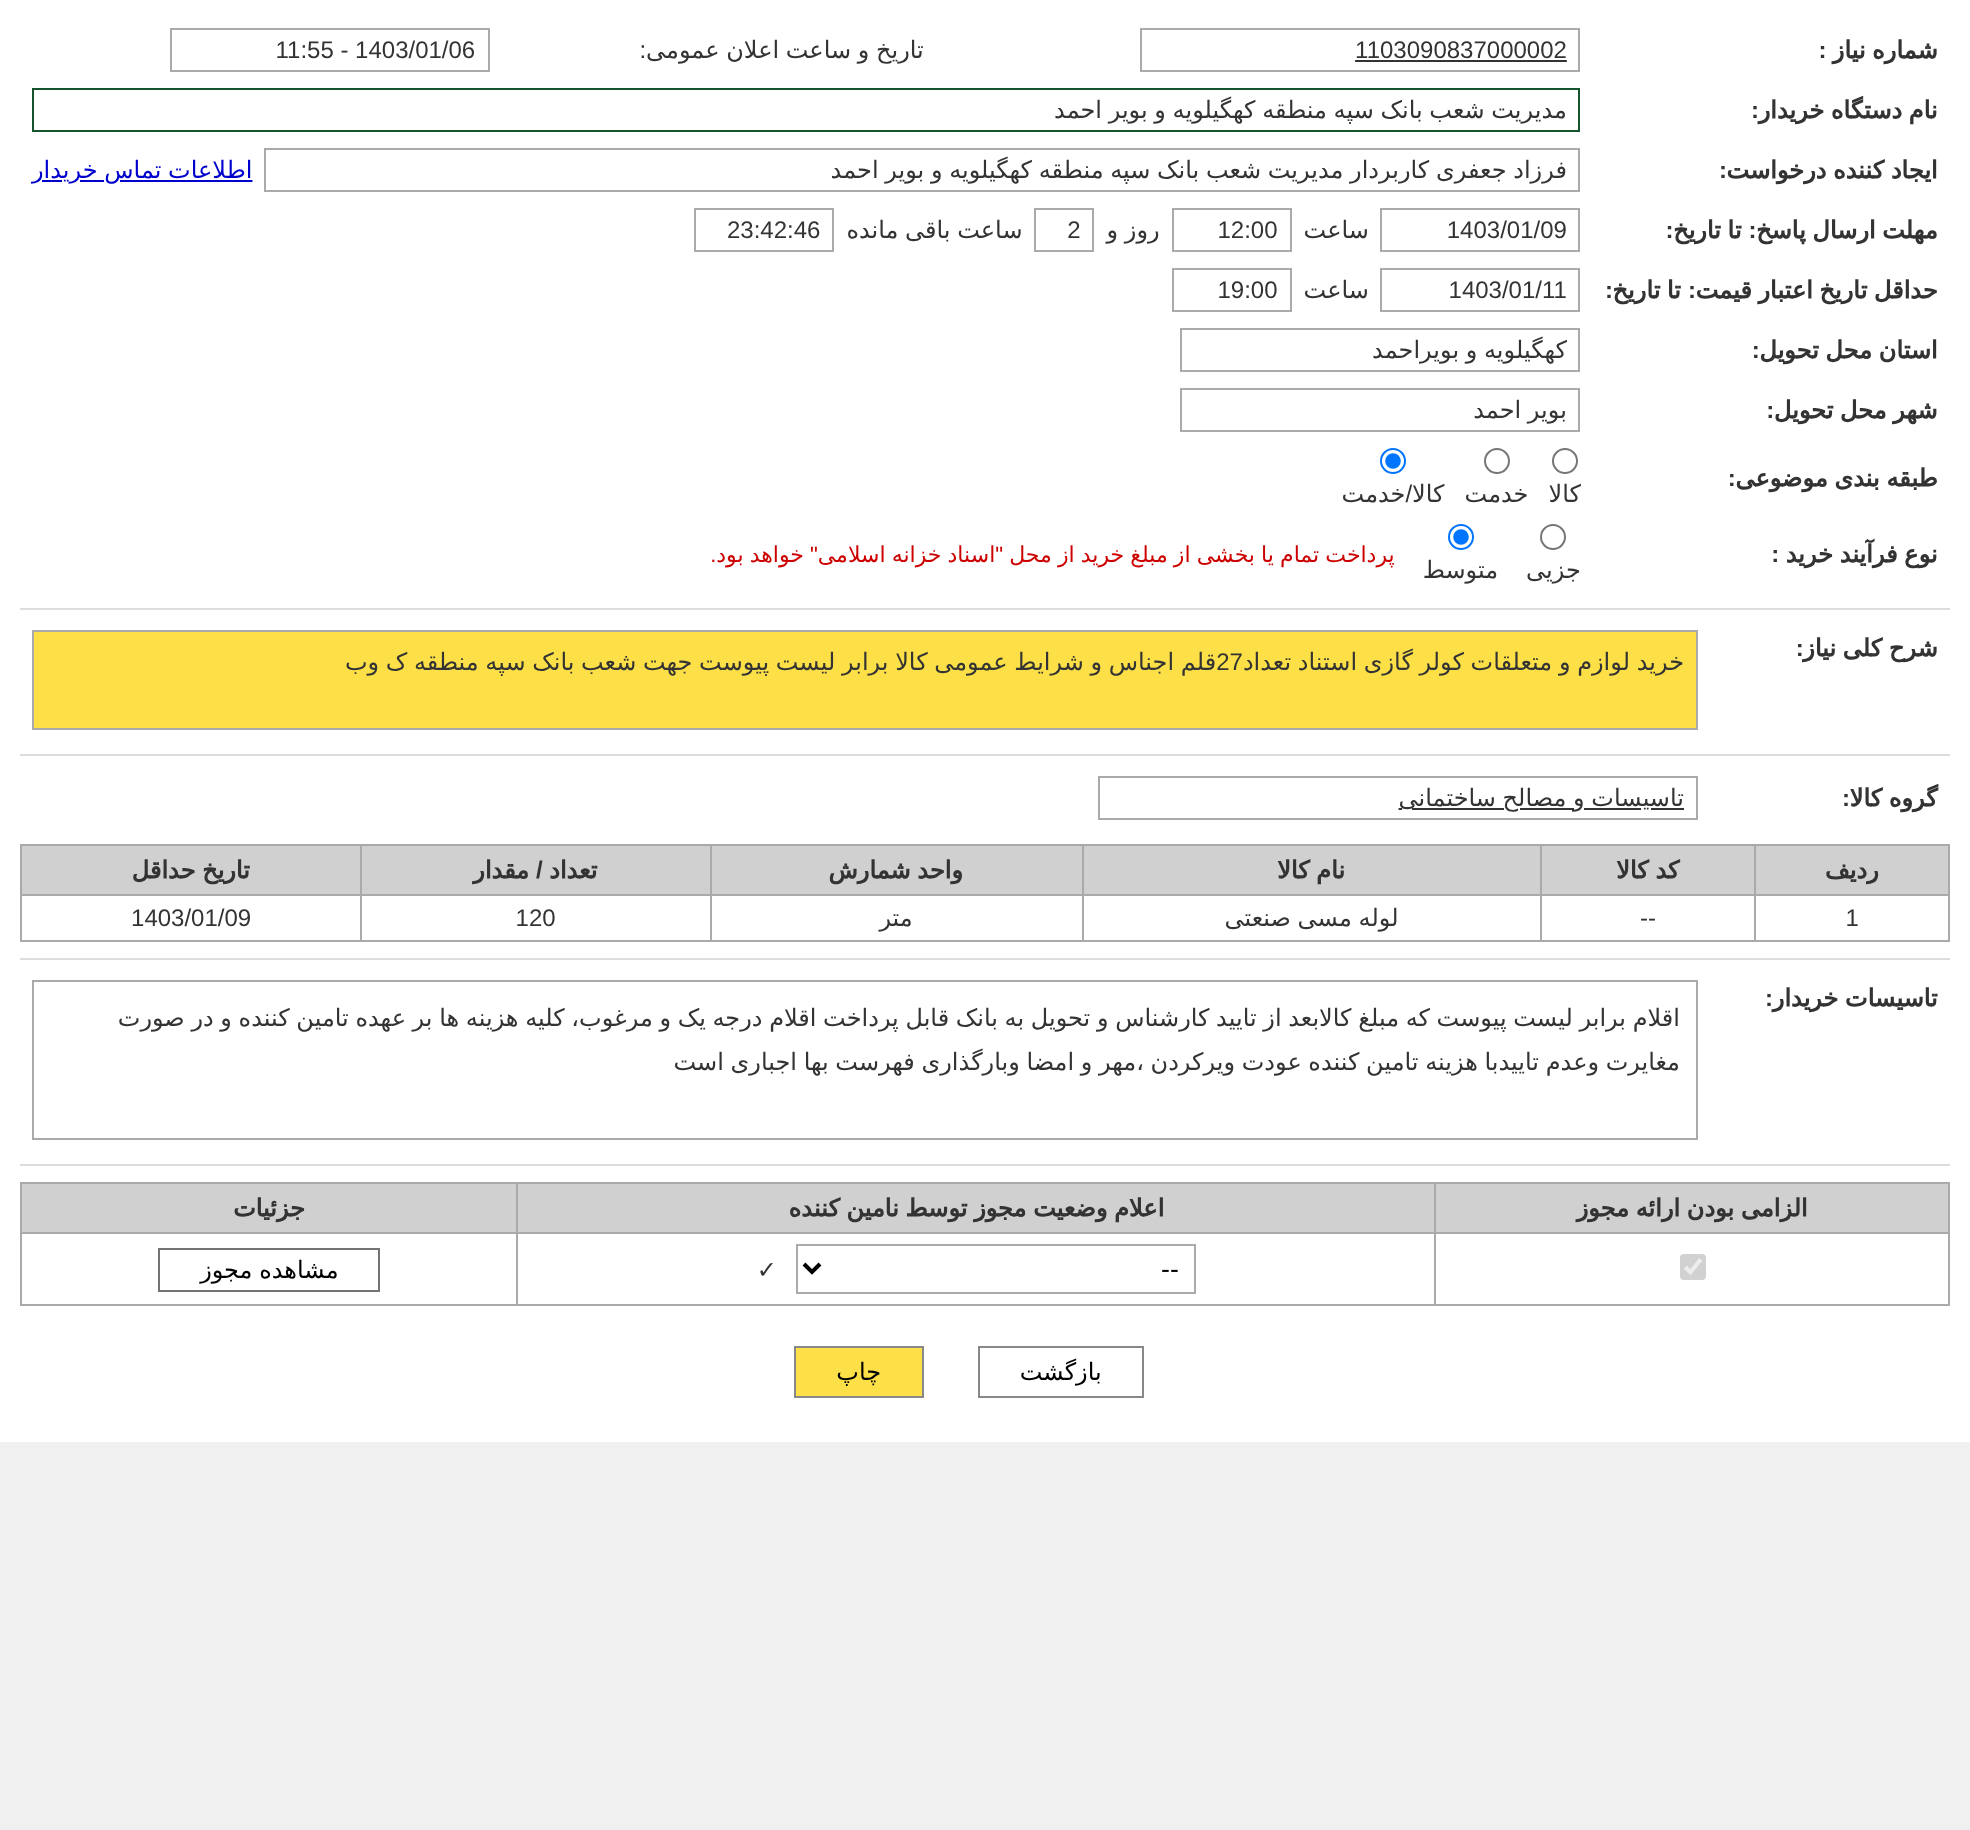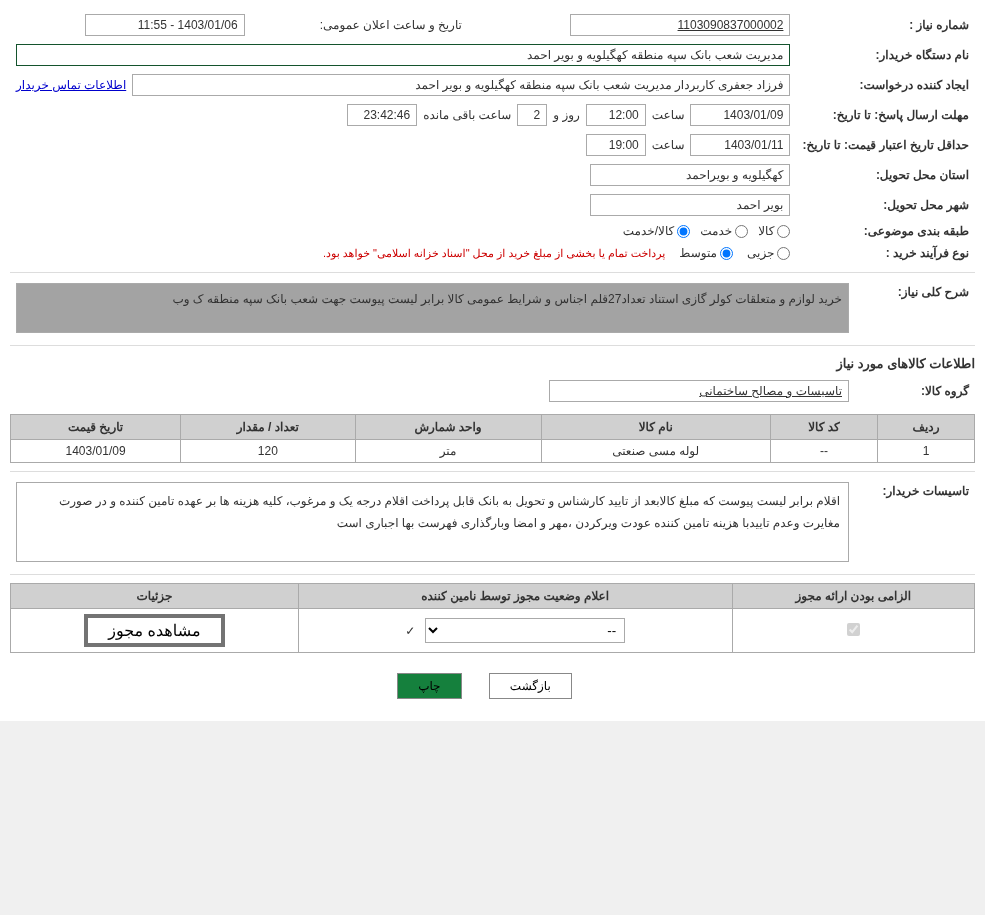--- a/index.html
+++ b/index.html
@@ -77,24 +77,25 @@
     .radio-group {
       display: flex;
       align-items: center;
       gap: 10px;
       direction: rtl;
     }
     .radio-item {
       display: flex;
       align-items: center;
       gap: 3px;
+      flex-direction: column;
     }
     .description-box {
       border: 1px solid #aaa;
-      background: #a3a3a3;
+      background: #fde047;
       padding: 6px;
       min-height: 50px;
       text-align: right;
       direction: rtl;
       line-height: 1.6;
     }
     .data-table {
       width: 100%;
       border-collapse: collapse;
       margin: 8px 0;
@@ -131,37 +132,37 @@
       padding: 5px 8px;
       text-align: center;
     }
     .permissions-table td {
       border: 1px solid #aaa;
       padding: 5px 8px;
       text-align: center;
     }
     .view-btn {
       background: #fff;
-      border: 4px solid #737373;
+      border: 1px solid #737373;
       padding: 3px 20px;
       cursor: pointer;
-      font-size: 16px;
+      font-size: 12px;
     }
     .select-field {
       border: 1px solid #aaa;
       background: #fff;
       padding: 3px 4px;
       min-width: 200px;
     }
     .action-buttons {
       text-align: center;
       padding: 12px;
     }
     .btn-print {
-      background: #15803d;
+      background: #fde047;
       border: 1px solid #888;
       padding: 5px 20px;
       cursor: pointer;
       font-size: 12px;
       margin: 0 4px;
     }
     .btn-back {
       background: #fff;
       border: 1px solid #888;
       padding: 5px 20px;
@@ -301,42 +302,41 @@
         <td class="label-cell" style="width:120px; vertical-align:top; padding-top:6px;">شرح کلی نیاز:</td>
         <td>
           <div class="description-box">خرید لوازم و متعلقات کولر گازی استناد تعداد27قلم اجناس و شرایط عمومی کالا برابر لیست پیوست جهت شعب بانک سپه منطقه ک وب</div>
         </td>
       </tr>
     </tbody>
       </table>
 
     <hr class="thin">
 
-    <div class="section-title">اطلاعات کالاهای مورد نیاز</div>
 
     <table class="info-table">
       <tbody>
           <tr>
         <td class="label-cell" style="width:120px;">گروه کالا:</td>
         <td>
           <div class="value-box" style="min-width:300px;text-decoration:underline;">تاسیسات و مصالح ساختمانی</div>
         </td>
       </tr>
     </tbody>
       </table>
 
     <table class="data-table">
       <thead>
         <tr>
           <th>ردیف</th>
           <th>کد کالا</th>
           <th>نام کالا</th>
           <th>واحد شمارش</th>
           <th>تعداد / مقدار</th>
-          <th>تاریخ قیمت</th>
+          <th>تاریخ حداقل</th>
         </tr>
       </thead>
       <tbody id="goods-tbody">
       <tr>
             <td>1</td>
             <td>--</td>
             <td>لوله مسی صنعتی</td>
             <td>متر</td>
             <td>120</td>
             <td>1403/01/09</td>

